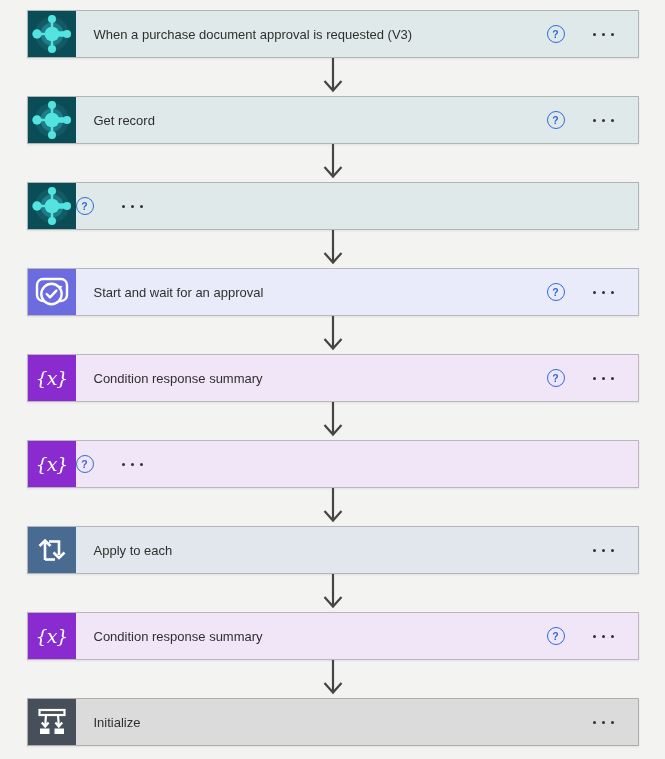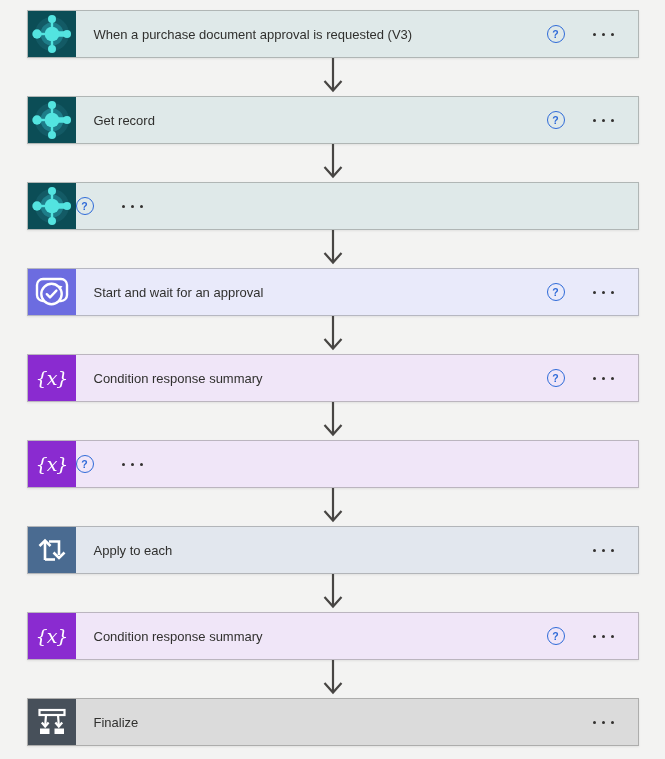--- a/index.html
+++ b/index.html
@@ -298,21 +298,21 @@
       <svg width="48" height="48" viewBox="0 0 48 48" fill="none">
         <rect x="11.5" y="12" width="25" height="5" stroke="#fff" stroke-width="2.2"></rect>
         <line x1="18" y1="17" x2="17.2" y2="27.5" stroke="#fff" stroke-width="2.2"></line>
         <line x1="30" y1="17" x2="30.8" y2="27.5" stroke="#fff" stroke-width="2.2"></line>
         <polyline points="13.8,24.5 17.2,28.5 20.6,24.5" stroke="#fff" stroke-width="2.2"></polyline>
         <polyline points="27.4,24.5 30.8,28.5 34.2,24.5" stroke="#fff" stroke-width="2.2"></polyline>
         <rect x="12" y="30.5" width="9.5" height="5.5" fill="#fff"></rect>
         <rect x="26.5" y="30.5" width="9.5" height="5.5" fill="#fff"></rect>
       </svg>
     </div>
-    <div class="label">Finalize</div>
+    <div class="label">Initialize</div>
     <div class="actions">
       <div class="menu">
           <i></i>
           <i></i>
           <i></i>
         </div>
     </div>
   </div>
 
 </div>

